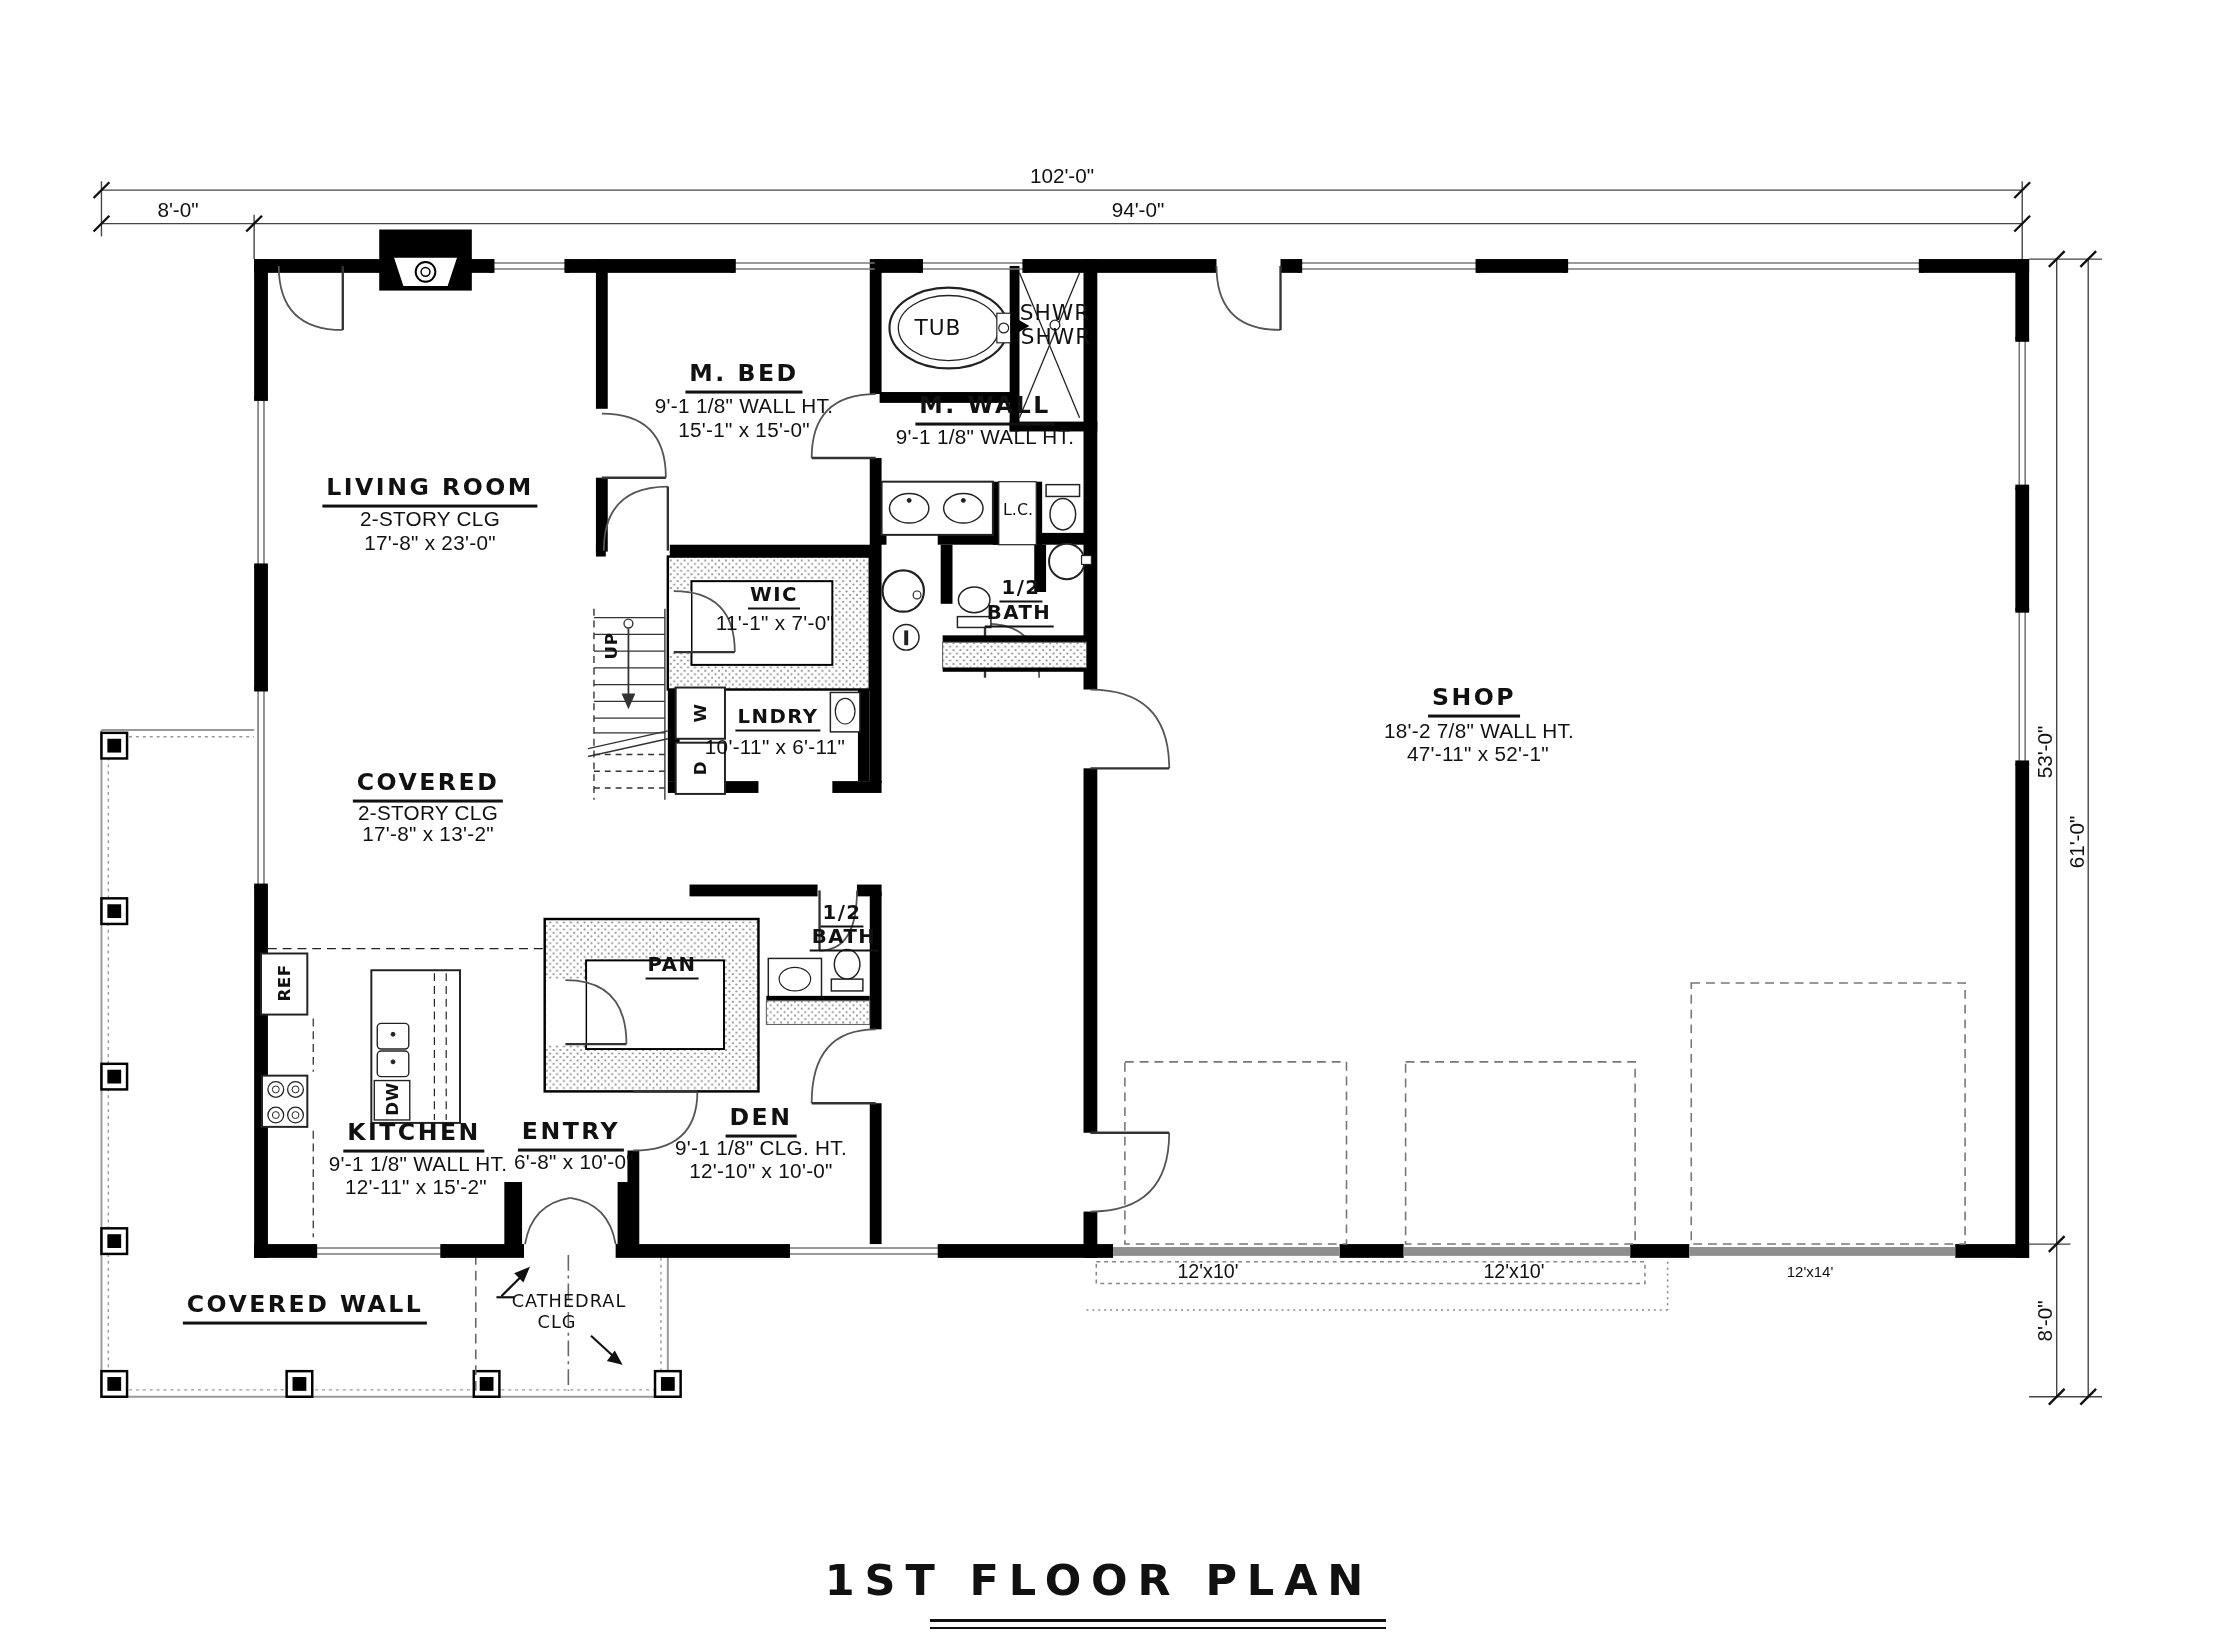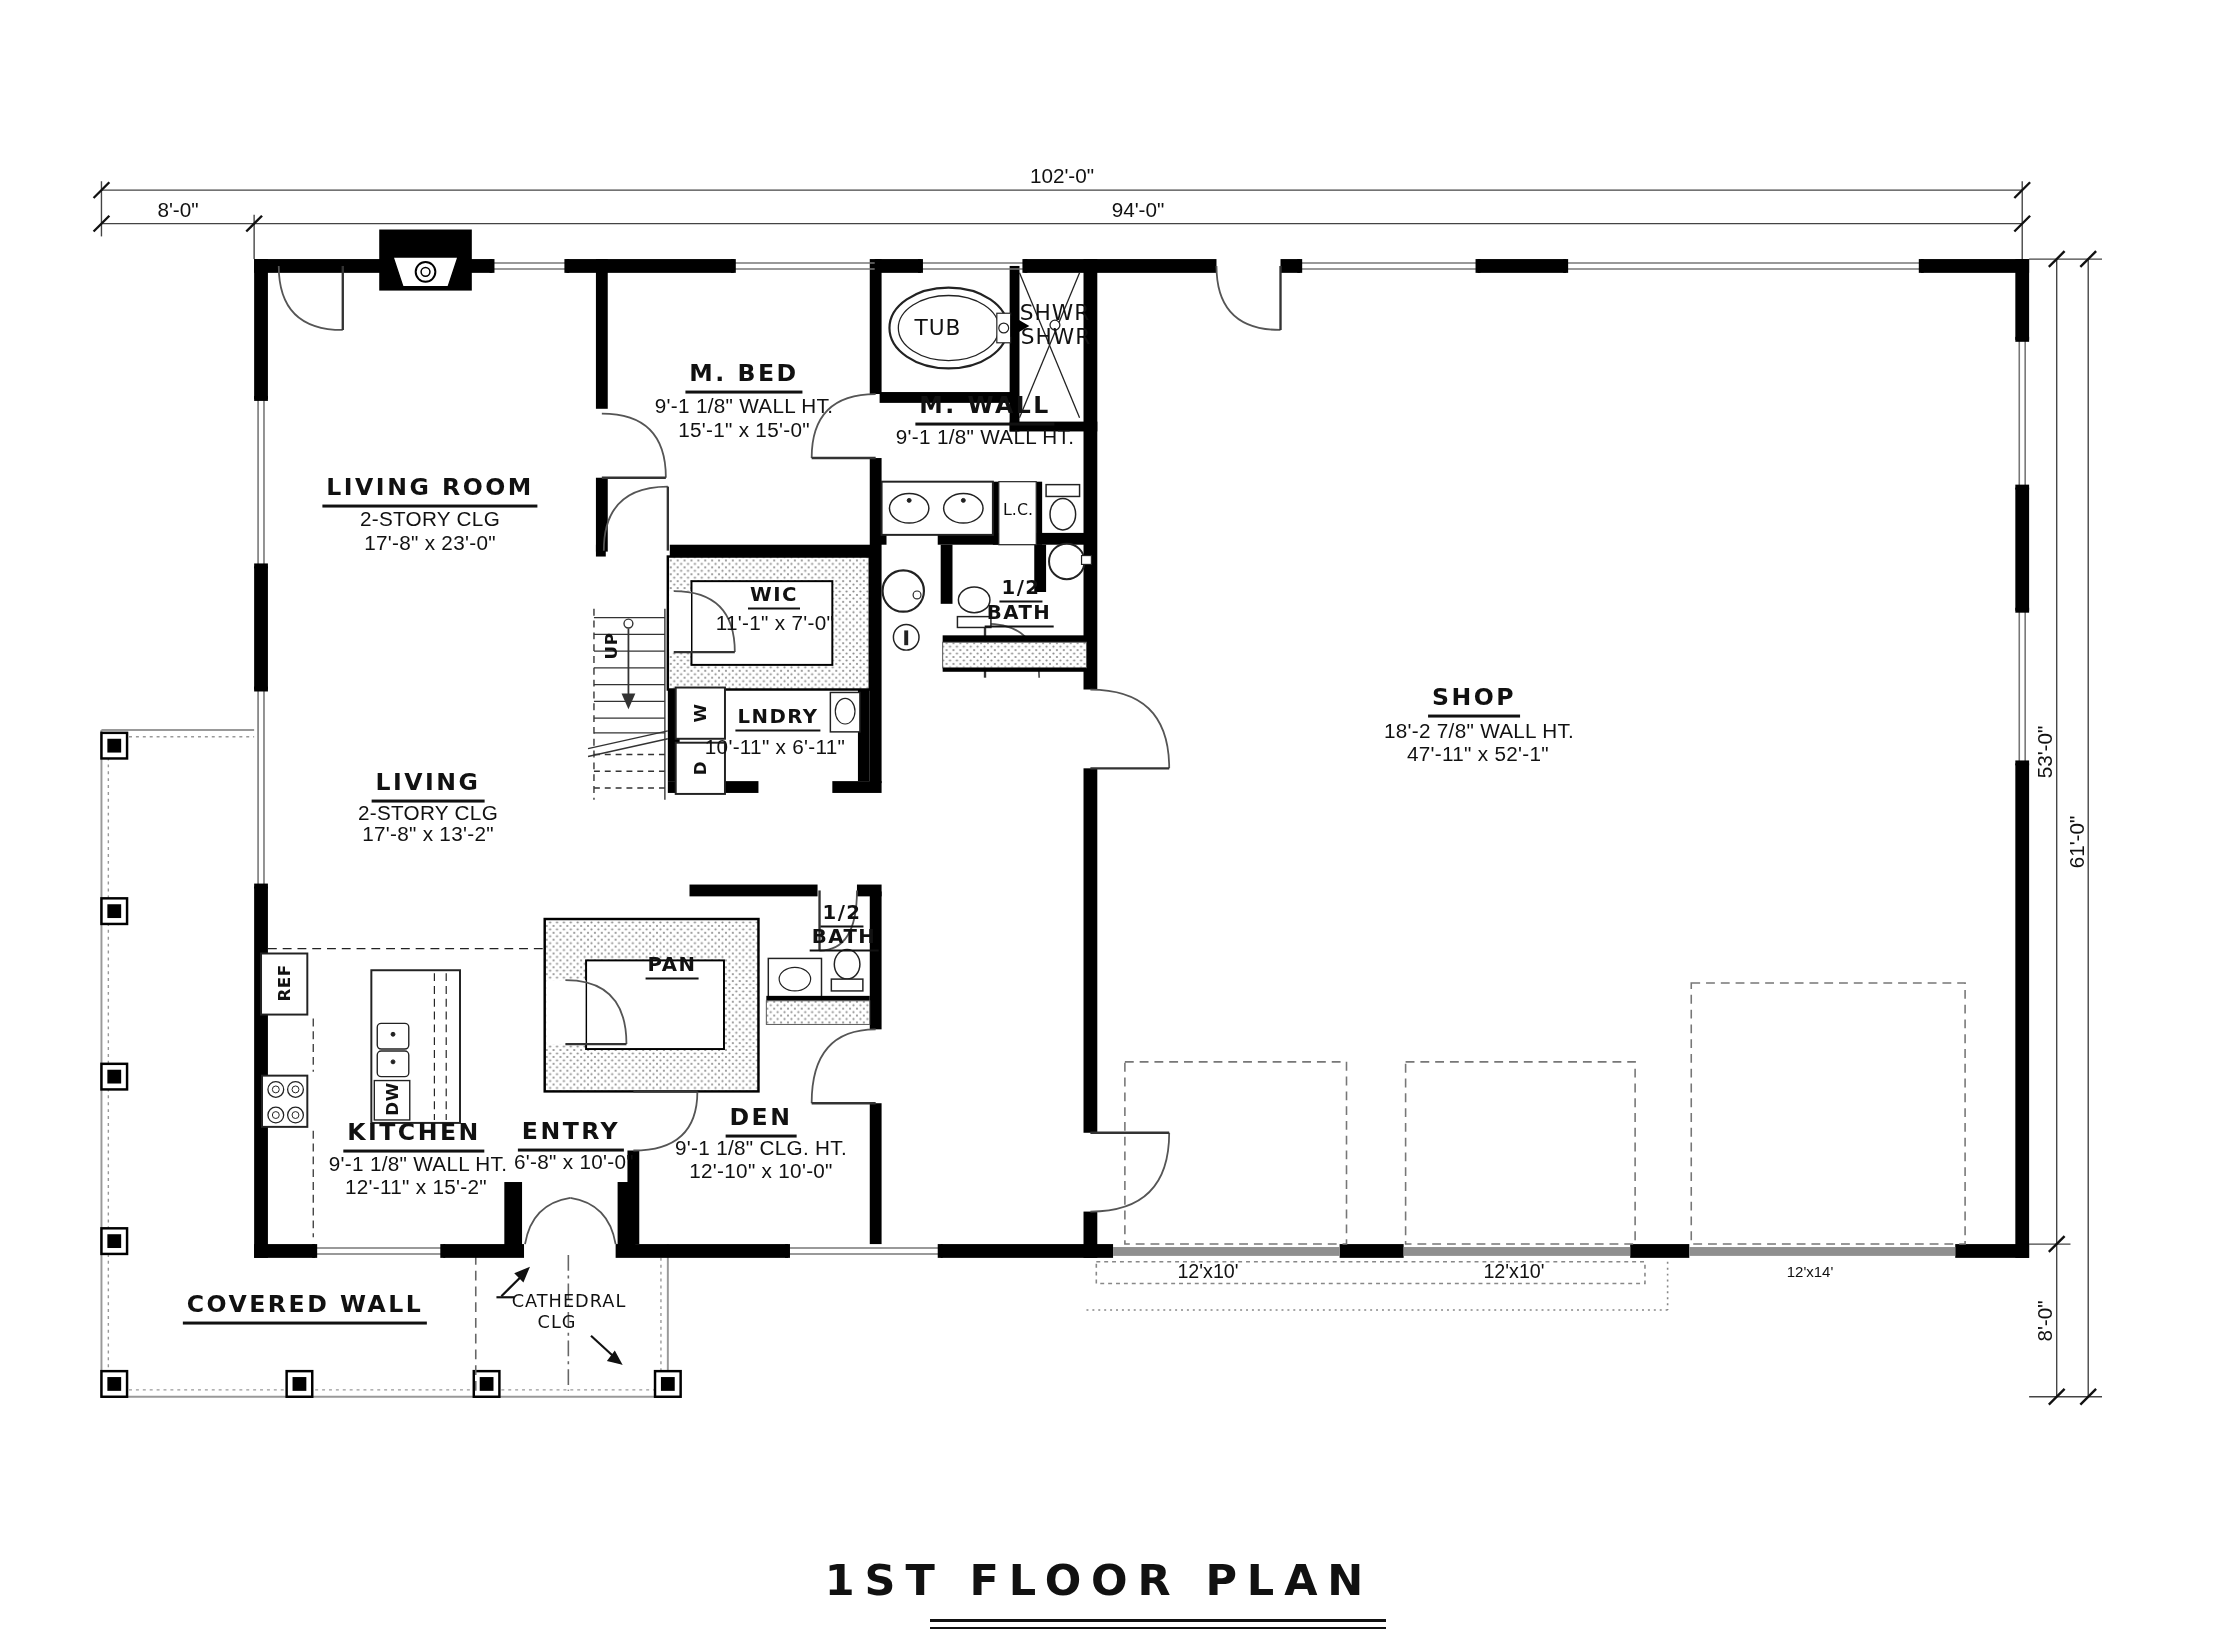--- a/index.html
+++ b/index.html
@@ -412,21 +412,21 @@
   <div class="lbl sub" style="left:775px;top:747px">10'-11" x 6'-11"</div>
 
   <div class="lbl name-sm" style="left:1021px;top:589px">1/2</div>
   <div class="lbl name-sm" style="left:1019px;top:614px">BATH</div>
   <div class="lbl tiny" style="left:1018px;top:509px">L.C.</div>
 
   <div class="lbl name" style="left:1474px;top:700px">SHOP</div>
   <div class="lbl sub" style="left:1479px;top:731px">18'-2 7/8" WALL HT.</div>
   <div class="lbl sub" style="left:1478px;top:754px">47'-11" x 52'-1"</div>
 
-  <div class="lbl name" style="left:428px;top:785px">LIVING</div>
+  <div class="lbl name" style="left:428px;top:785px">COVERED</div>
   <div class="lbl sub" style="left:428px;top:813px">2-STORY CLG</div>
   <div class="lbl sub" style="left:428px;top:834px">17'-8" x 13'-2"</div>
 
   <div class="lbl name" style="left:414px;top:1135px">KITCHEN</div>
   <div class="lbl sub" style="left:418px;top:1164px">9'-1 1/8" WALL HT.</div>
   <div class="lbl sub" style="left:416px;top:1187px">12'-11" x 15'-2"</div>
 
   <div class="lbl name" style="left:571px;top:1134px">ENTRY</div>
   <div class="lbl sub" style="left:574px;top:1162px">6'-8" x 10'-0"</div>
 

